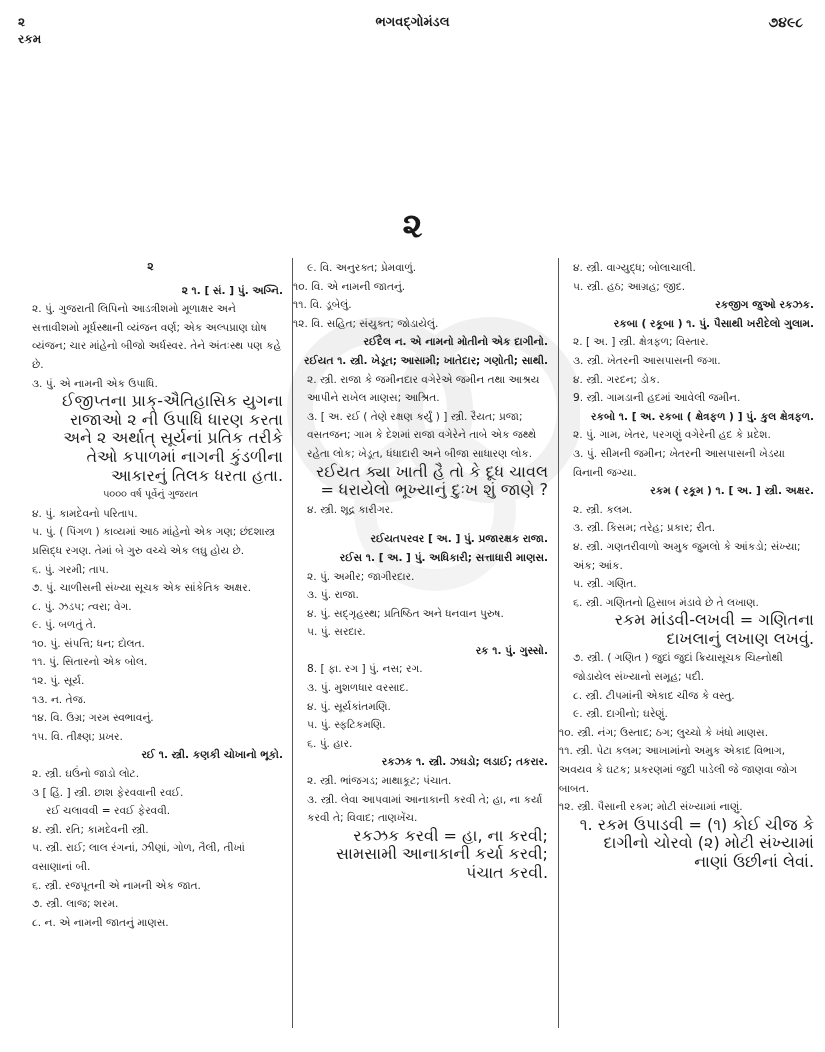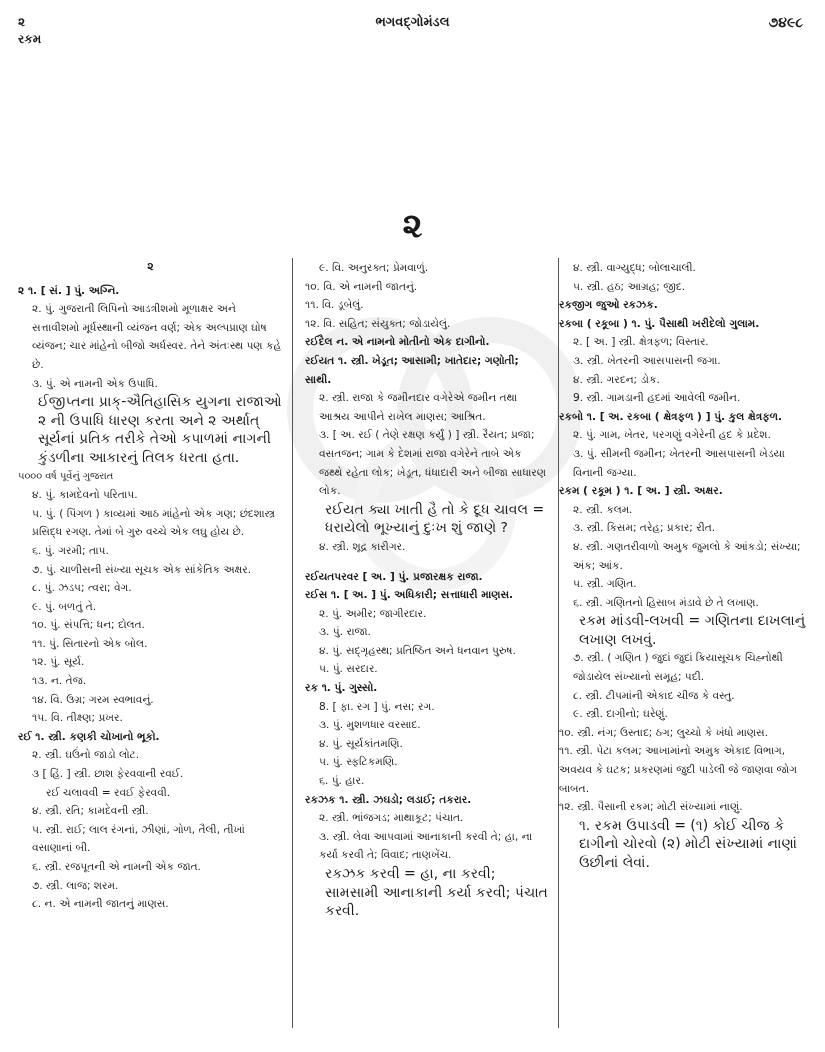--- a/index.html
+++ b/index.html
@@ -7,28 +7,28 @@
     body { position: relative; font-family: "DejaVu Sans", sans-serif; color: #1a1a1a; }
     .header { position: absolute; top: 14px; left: 0; width: 825px; height: 40px; }
     .hdr-left { position: absolute; left: 18px; top: 0; font-size: 12px; line-height: 17px; font-weight: bold; }
     .hdr-center { position: absolute; left: 0; width: 825px; top: 0; text-align: center; font-size: 13px; font-weight: bold; }
     .hdr-right { position: absolute; right: 22px; top: 0; font-size: 14px; font-weight: bold; }
     .section-letter { position: absolute; top: 205px; left: 0; width: 825px; text-align: center; font-size: 34px; font-weight: bold; line-height: 40px; }
     .watermark { position: absolute; left: 280px; top: 300px; width: 300px; height: 300px; pointer-events: none; }
     .columns { position: absolute; top: 258px; left: 0; width: 825px; height: 770px; }
     .col { position: absolute; top: 0; height: 770px; font-size: 10.6px; line-height: 18.6px; overflow: hidden; }
     .col1 { left: 18px; width: 265px; }
-    .col2 { left: 292px; width: 256px; border-left: 1px solid #555; padding-left: 12px; }
+    .col2 { left: 292px; width: 256px; border-left: 1px solid #555; padding-left: 0; }
     .col3 { left: 558px; width: 256px; border-left: 1px solid #555; padding-left: 0; }
     .entry { display: block; }
-    .head { font-weight: bold; }
+    .head { font-weight: bold; text-align: right; }
     .indent { padding-left: 14px; }
     .indent2 { padding-left: 28px; }
-    .quote { font-size: 14px; padding-left: 20px; }
-    .right { text-align: left; font-size: 9.8px; }
+    .quote { font-size: 16px; padding-left: 20px; text-align: right; }
+    .right { text-align: center; font-size: 9.8px; }
     .gap { margin-top: 11px; }
     .col-title { text-align: center; font-weight: bold; font-size: 11px; margin-bottom: 4px; }
   </style>
 </head>
 <body>
 
 <div class="header">
   <div class="hdr-left">
     <div>૨</div>
     <div>રકમ</div>

